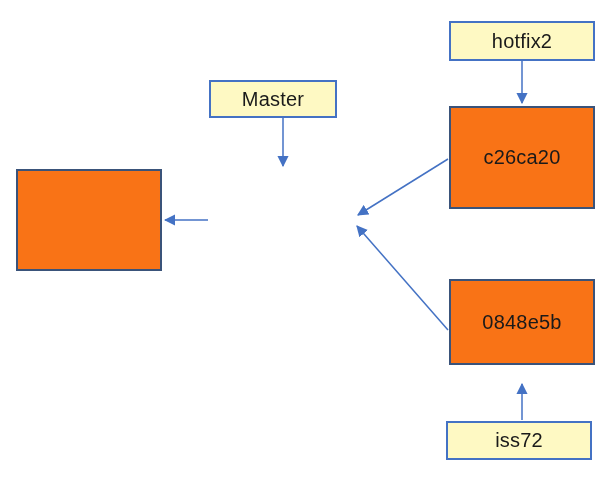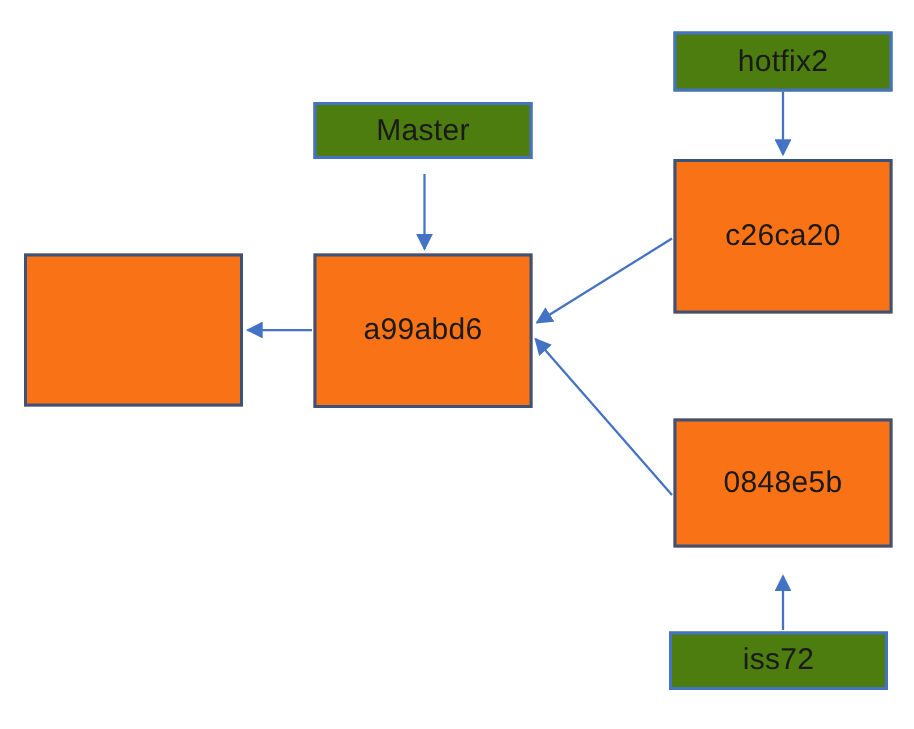--- a/index.html
+++ b/index.html
@@ -33,27 +33,27 @@
     font-size: 20px;
     color: #1a1a1a;
     letter-spacing: 0.2px;
     z-index: 1;
   }
   .commit {
     background: #f97316;
     border: 2px solid #3a537a;
   }
   .branch-label {
-    background: #4d7c0f;
+    background: #fef9c3;
     border: 2px solid #4472c4;
   }
   
   #n-empty   { left: 16px;  top: 169px; width: 146px; height: 102px; }
   #n-a99abd6 { left: 209px; top: 169px; width: 146px; height: 103px; }
-  #n-master  { left: 209px; top: 68px;  width: 146px; height: 38px;  }
+  #n-master  { left: 209px; top: 80px;  width: 128px; height: 38px;  }
   #n-hotfix2 { left: 449px; top: 21px;  width: 146px; height: 40px;  }
   #n-c26ca20 { left: 449px; top: 106px; width: 146px; height: 103px; }
   #n-0848e5b { left: 449px; top: 279px; width: 146px; height: 86px; }
   #n-iss72   { left: 446px; top: 421px; width: 146px; height: 39px;  }
 </style>
 </head>
 <body>
 
 <div class="canvas">
 
@@ -66,21 +66,20 @@
     <line x1="283" y1="116" x2="283" y2="166" stroke="#4472c4" stroke-width="1.5" marker-end="url(#arrowhead)"></line>
     <line x1="522" y1="61" x2="522" y2="103" stroke="#4472c4" stroke-width="1.5" marker-end="url(#arrowhead)"></line>
     <line x1="522" y1="420" x2="522" y2="384" stroke="#4472c4" stroke-width="1.5" marker-end="url(#arrowhead)"></line>
     <line x1="208" y1="220" x2="165" y2="220" stroke="#4472c4" stroke-width="1.5" marker-end="url(#arrowhead)"></line>
     <line x1="448" y1="159" x2="358" y2="215" stroke="#4472c4" stroke-width="1.5" marker-end="url(#arrowhead)"></line>
     <line x1="448" y1="330" x2="357" y2="226" stroke="#4472c4" stroke-width="1.5" marker-end="url(#arrowhead)"></line>
   </svg>
 
   <div class="node commit" id="n-empty"></div>
 
-  <div class="node commit" id="n-a99abd6">a99abd6</div>
 
   <div class="node branch-label" id="n-master">Master</div>
 
   <div class="node branch-label" id="n-hotfix2">hotfix2</div>
 
   <div class="node commit" id="n-c26ca20">c26ca20</div>
 
   <div class="node commit" id="n-0848e5b">0848e5b</div>
 
   <div class="node branch-label" id="n-iss72">iss72</div>

